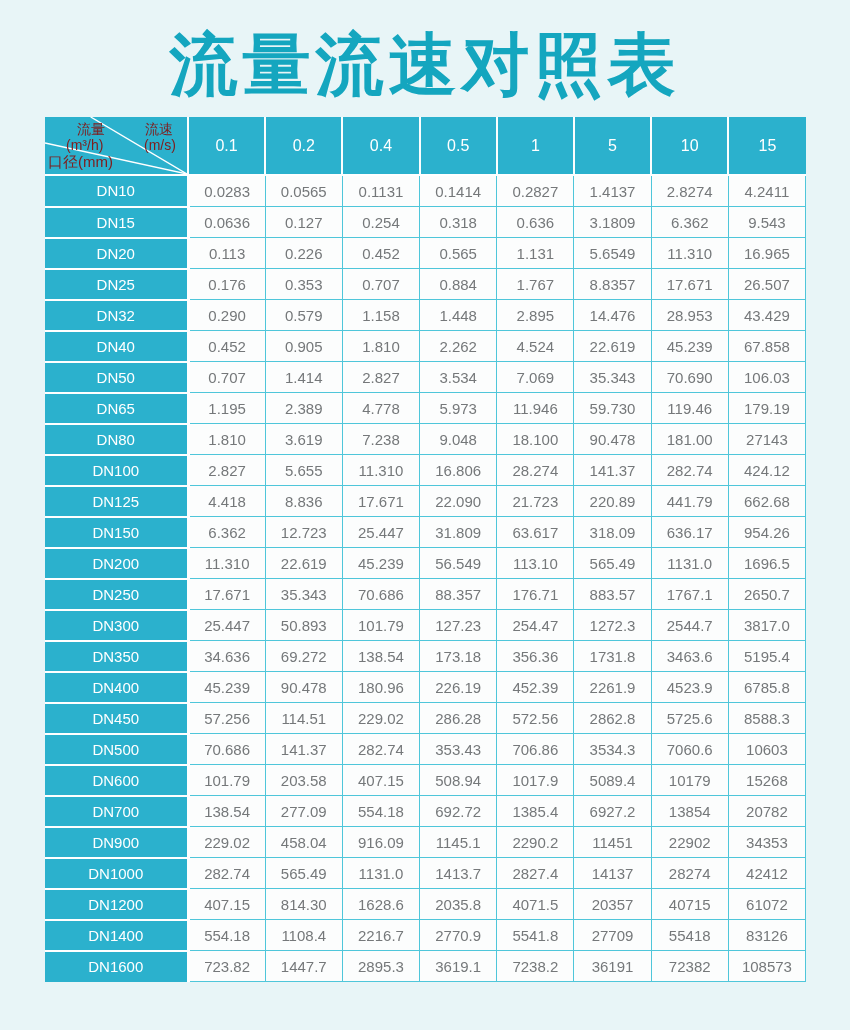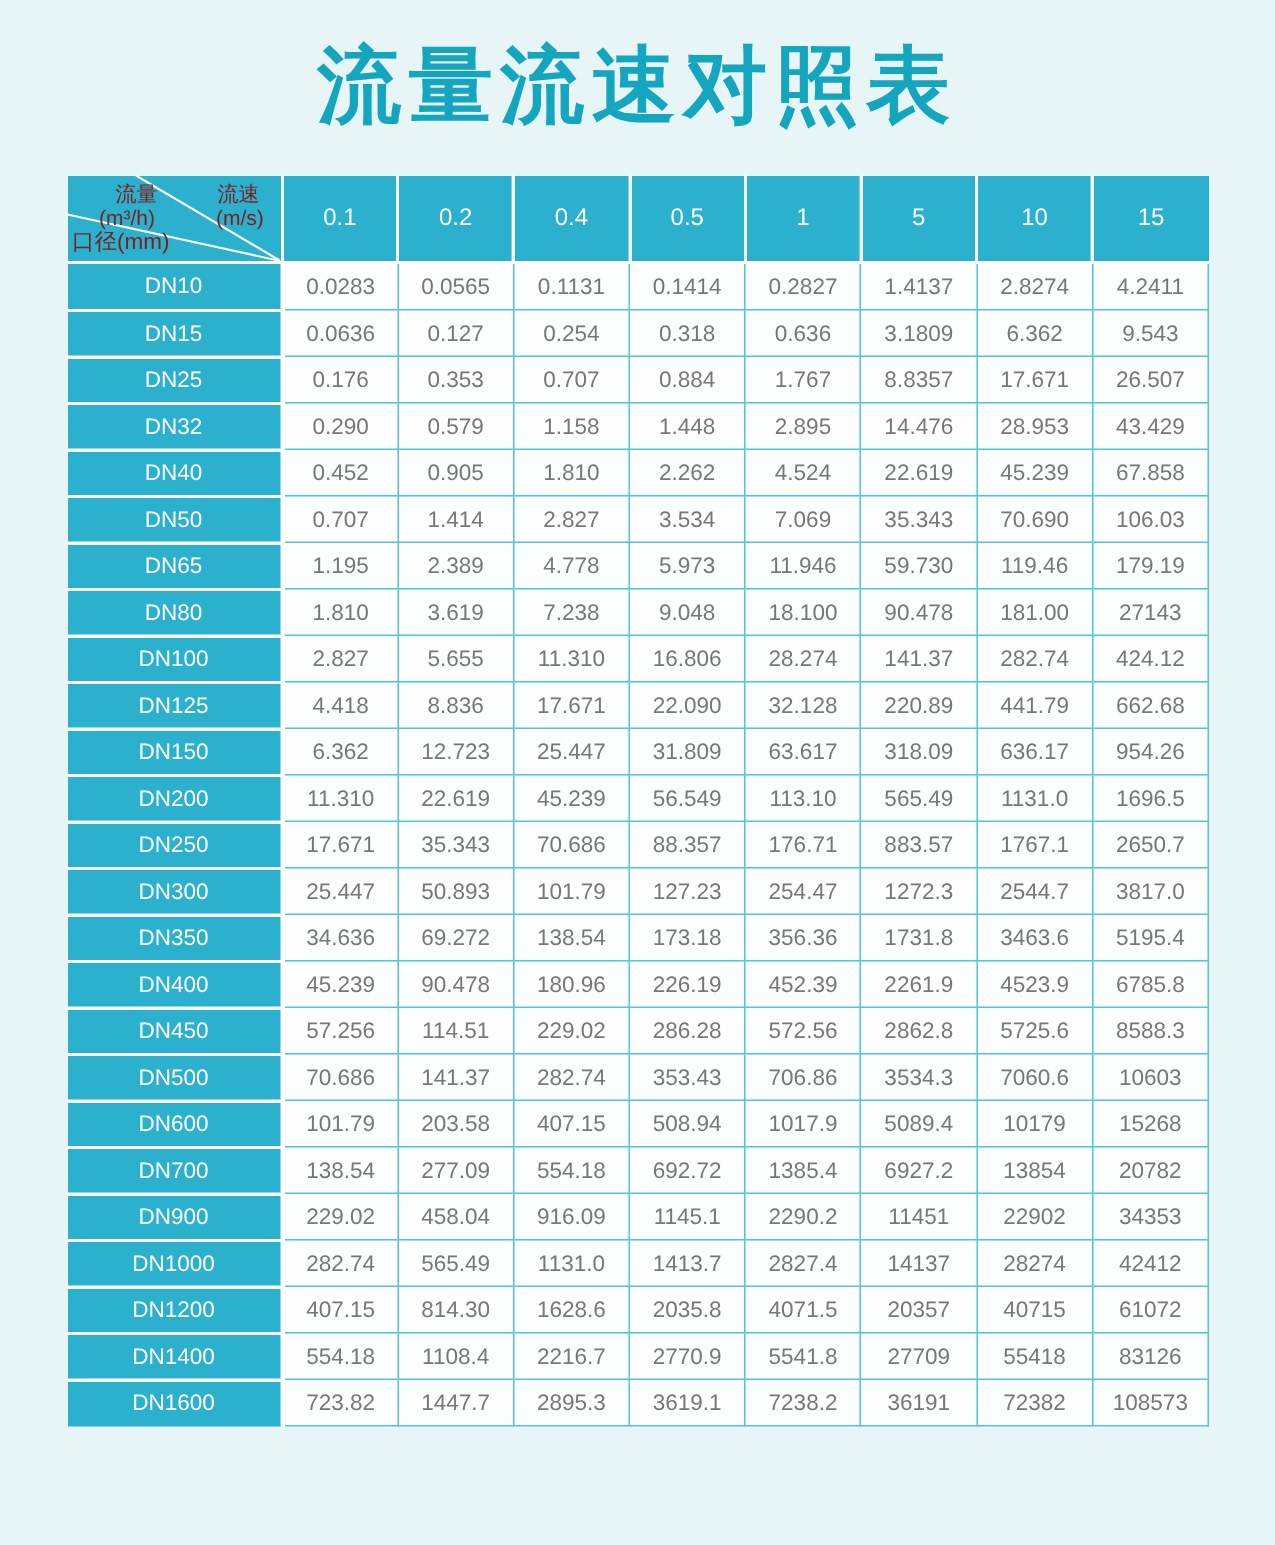--- a/index.html
+++ b/index.html
@@ -3,21 +3,21 @@
 <meta charset="utf-8">
 <style>
   html,body{margin:0;padding:0}
   body{
     width:850px;height:1030px;position:relative;overflow:hidden;
     background:var(--background,#e8f5f7);
     font-family:"Liberation Sans","DejaVu Sans",sans-serif;
   }
   .title{
     position:absolute;top:20px;left:0;width:100%;margin:0;
-    text-align:center;font-size:56px;font-weight:900;letter-spacing:5px;
+    text-align:center;font-size:68px;font-weight:900;letter-spacing:5px;
     color:var(--title,#14a6bf);
   }
   table.flow-table{
     position:absolute;left:45px;top:117px;width:761px;
     border-collapse:collapse;table-layout:fixed;
   }
   th,td{padding:0;text-align:center;vertical-align:middle;font-weight:normal;overflow:hidden;white-space:nowrap}
   thead th{
     background:var(--teal,#2bb1cd);color:#ffffff;height:57px;
     font-size:16px;border-bottom:2px solid #ffffff;
@@ -102,20 +102,31 @@
         <td class="data">0.0636</td>
         <td class="data">0.127</td>
         <td class="data">0.254</td>
         <td class="data">0.318</td>
         <td class="data">0.636</td>
         <td class="data">3.1809</td>
         <td class="data">6.362</td>
         <td class="data">9.543</td>
       </tr>
       <tr>
+        <th class="rowlabel">DN20</th>
+        <td class="data">0.113</td>
+        <td class="data">0.226</td>
+        <td class="data">0.452</td>
+        <td class="data">0.565</td>
+        <td class="data">1.131</td>
+        <td class="data">5.6549</td>
+        <td class="data">11.310</td>
+        <td class="data">16.965</td>
+      </tr>
+      <tr>
         <th class="rowlabel">DN25</th>
         <td class="data">0.176</td>
         <td class="data">0.353</td>
         <td class="data">0.707</td>
         <td class="data">0.884</td>
         <td class="data">1.767</td>
         <td class="data">8.8357</td>
         <td class="data">17.671</td>
         <td class="data">26.507</td>
       </tr>
@@ -184,21 +195,21 @@
         <td class="data">141.37</td>
         <td class="data">282.74</td>
         <td class="data">424.12</td>
       </tr>
       <tr>
         <th class="rowlabel">DN125</th>
         <td class="data">4.418</td>
         <td class="data">8.836</td>
         <td class="data">17.671</td>
         <td class="data">22.090</td>
-        <td class="data">32.128</td>
+        <td class="data">21.723</td>
         <td class="data">220.89</td>
         <td class="data">441.79</td>
         <td class="data">662.68</td>
       </tr>
       <tr>
         <th class="rowlabel">DN150</th>
         <td class="data">6.362</td>
         <td class="data">12.723</td>
         <td class="data">25.447</td>
         <td class="data">31.809</td>

